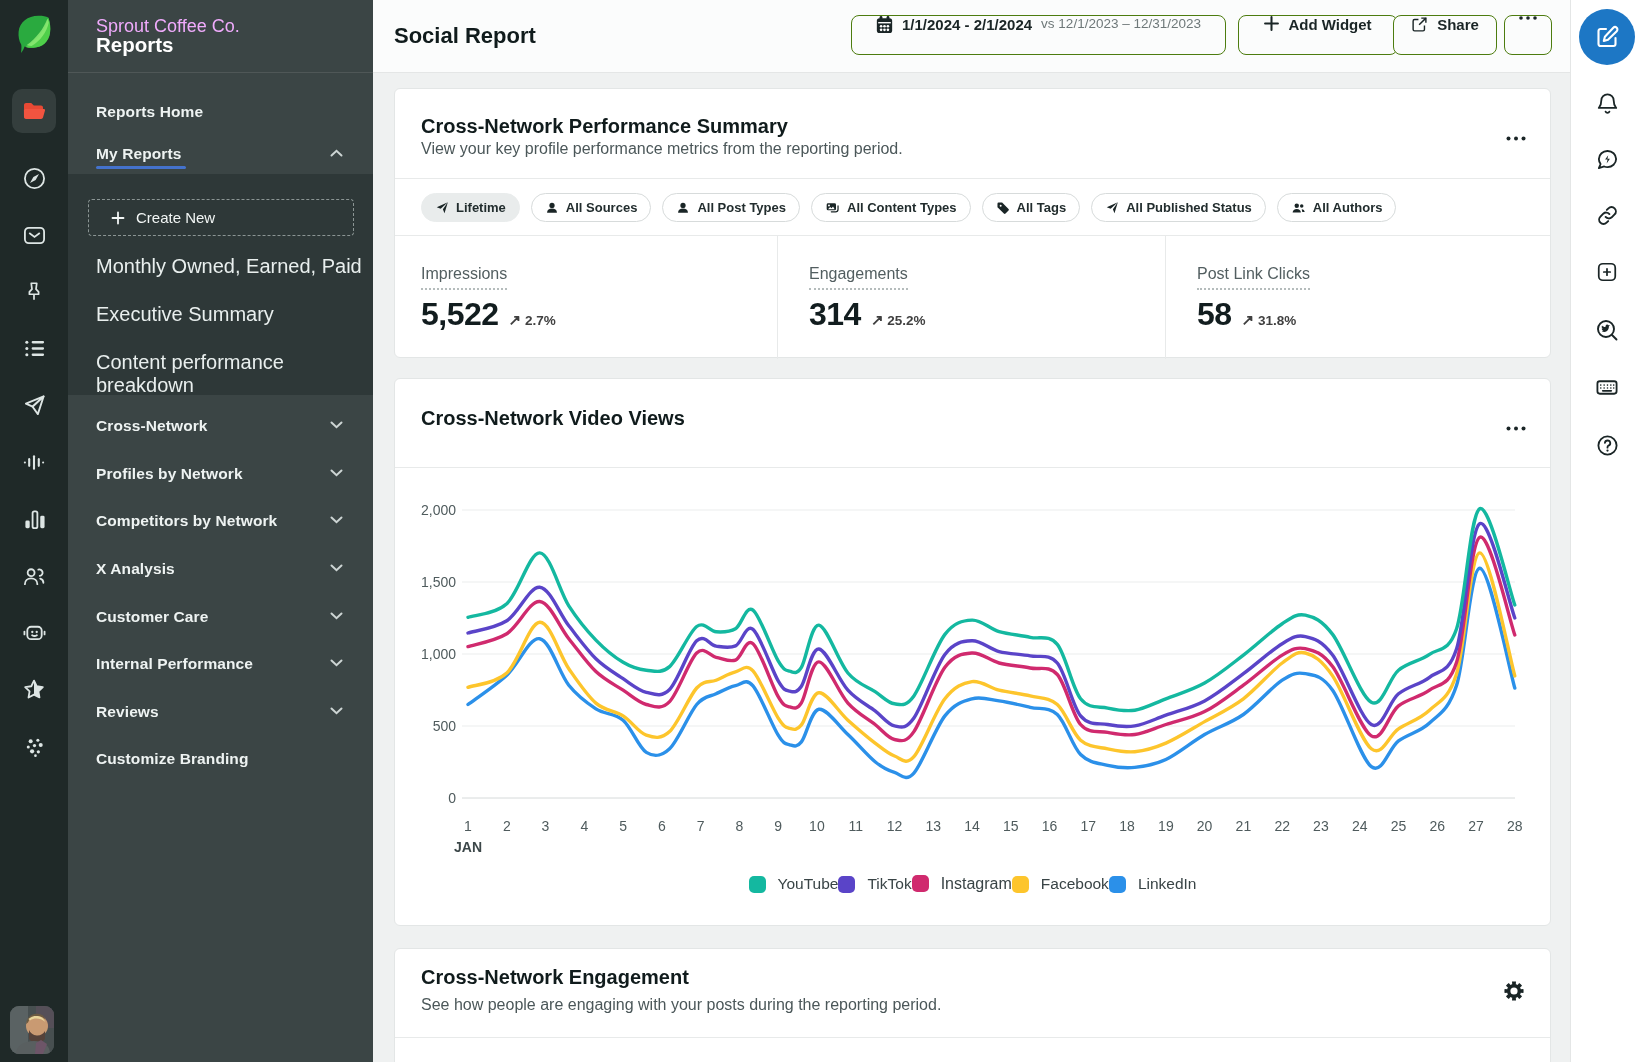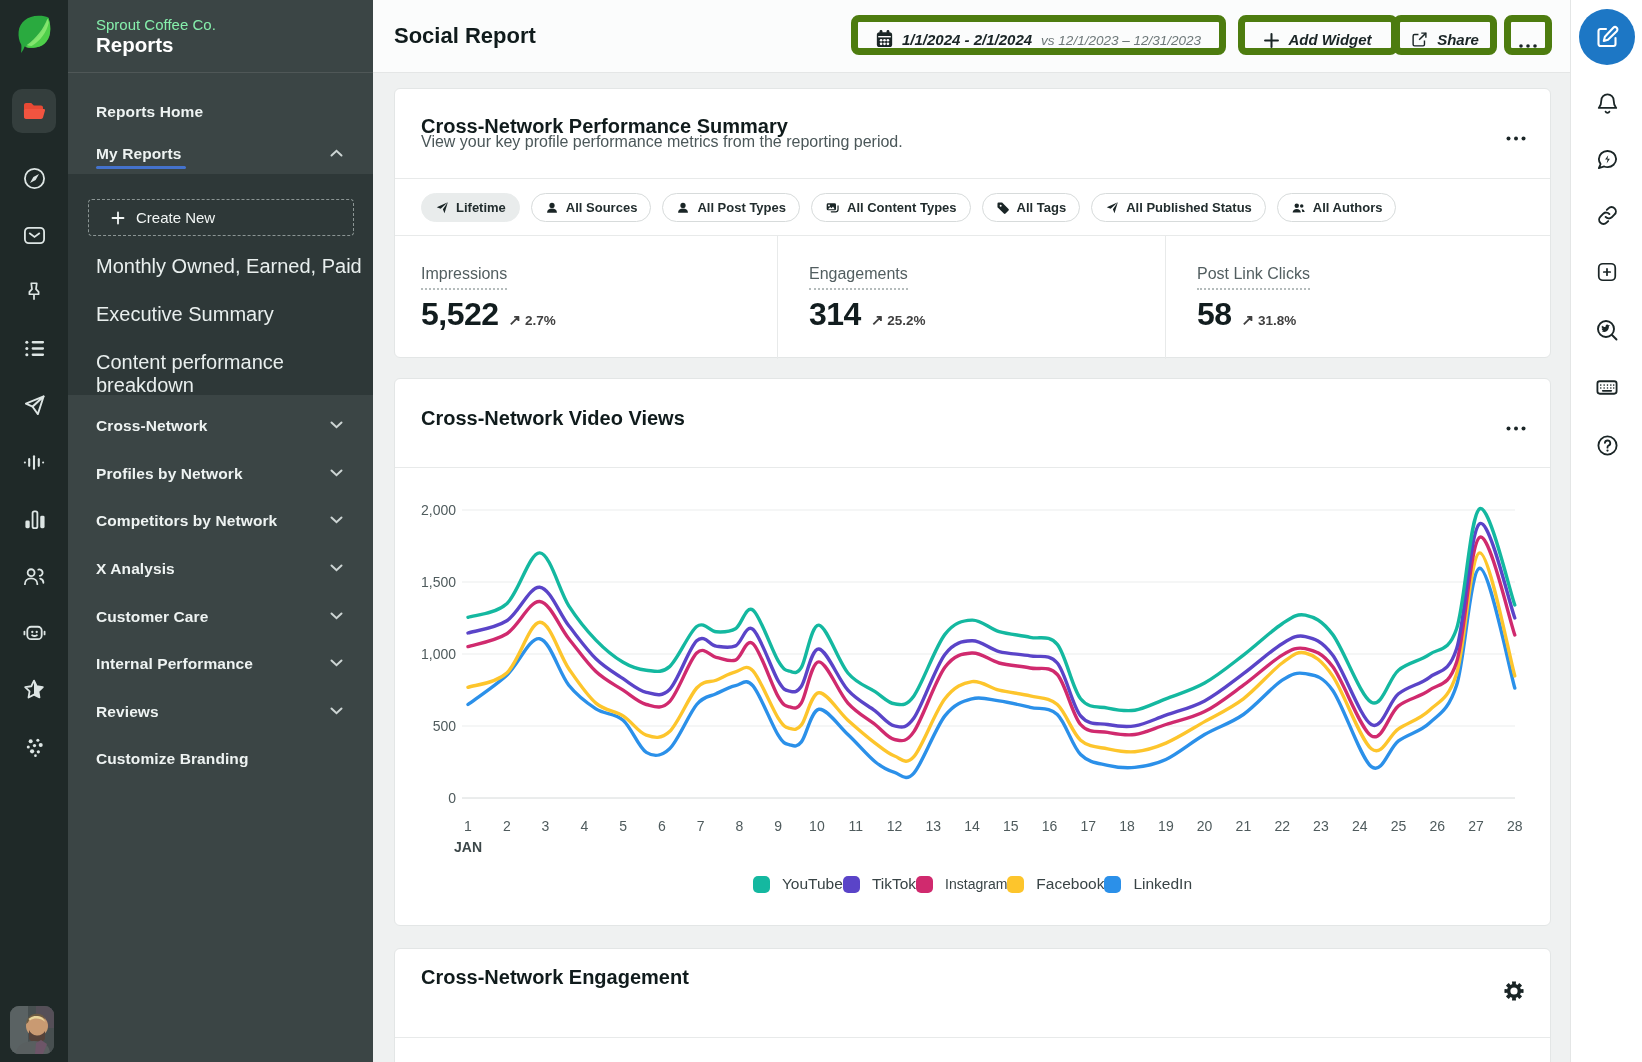--- a/index.html
+++ b/index.html
@@ -15,22 +15,22 @@
   .rricon { position:absolute; left:0; width:72px; display:flex; justify-content:center; }
   .sideitem { position:absolute; left:28px; font-size:15.5px; font-weight:700; color:#eef3f2; letter-spacing:.1px; }
   .subitem { position:absolute; left:28px; font-size:20px; font-weight:400; color:#e9efee; }
   .chev { position:absolute; right:30px; }
   .pill { display:inline-flex; align-items:center; gap:7px; height:29px; padding:0 13px; border:1px solid #d7dbdb; border-radius:15px; background:#fff; font-size:13px; font-weight:700; color:#222d2e; }
   .pill svg { flex:0 0 auto; }
   .mlabel { display:inline-block; font-size:16px; color:#525e60; padding-bottom:5px; border-bottom:2px dotted #b5bcbc; }
   .mval { font-size:32px; font-weight:700; color:#121d1f; letter-spacing:-.5px; }
   .mdelta { font-size:13.5px; font-weight:700; color:#404040; margin-left:10px; }
   .ctitle { font-size:20px; font-weight:700; color:#101b1c; }
-  .csub { font-size:16px; color:#4b5759; margin-top:0; }
-  .btn { position:absolute; top:15px; height:40px; background:#fbfcfc; border:7px solid #4d7c0f; border-radius:8px; display:flex; align-items:flex-end; justify-content:center; font-size:15px; font-weight:700; color:#1a2526;font-style:italic; }
+  .csub { font-size:16px; color:#4b5759; margin-top:7px; }
+  .btn { position:absolute; top:15px; height:40px; background:#fbfcfc; border:1px solid #4d7c0f; border-radius:8px; display:flex; align-items:flex-start; justify-content:center; font-size:15px; font-weight:700; color:#1a2526; }
 </style>
 </head>
 <body>
 <div id="rail">
   <div class="railicon" style="top:15px">
     <svg width="33" height="39" viewBox="0 0 33 39">
       <path fill="#2aaa3f" d="M3 38 C3.5 34.5 3.6 31.8 3.2 29.5 C1 26 0.2 21.5 0.6 16.8 C1.6 7 9.5 0.8 20.5 0.7 C24.5 0.65 28 1.2 30.2 2.4 C32 6.5 32.8 12.5 32 18 C30.8 26.5 24.5 32.3 15.5 32.8 C12 33 9 32.6 6.6 31.6 C5.8 34 4.6 36.4 3 38 Z"></path>
       <path fill="#4fcf4a" d="M30.2 2.4 C28 14 20 25 7.5 31.9 C10 32.8 13 33 15.5 32.8 C24.5 32.3 30.8 26.5 32 18 C32.8 12.5 32 6.5 30.2 2.4 Z"></path>
       <path fill="#8dea74" opacity=".85" d="M29.5 3.5 C25.5 14 18.5 23 8.5 30.2 L13.5 30.9 C22.5 26 28.5 17.5 30.8 7.5 Z"></path>
     </svg>
@@ -134,21 +134,21 @@
       <circle cx="27" cy="20" r="11" fill="#c99a72"></circle>
       <path d="M16 18 a11 11 0 0 1 17 -8.5 l3 4 -2 -1 a10 10 0 0 0 -16 4 Z" fill="#6b5a42"></path>
       <path d="M18.5 13 c4 -3.5 10 -4 14.5 -0.5 l2.5 3.5 c-5 -4 -11 -4.5 -15.5 -1.5 Z" fill="#e8d59a"></path>
       <path d="M19 24 a9 9 0 0 0 16 1 v8 a9 6 0 0 1 -16 0 Z" fill="#55423a"></path>
       <path d="M6 48 c0 -8 8 -13 18 -13 s16 5 16 13 Z" fill="#595f60"></path>
       <path d="M26 37 l5 -3 6 4 -4 10 h-8 Z" fill="#6d5568"></path>
     </svg>
   </div>
 </div>
 <div id="sidebar">
-  <div style="position:absolute;left:28px;top:16px;font-size:15px;color:#86efac">Sprout Coffee Co.</div>
+  <div style="position:absolute;left:28px;top:16px;font-size:18px;color:#f0abfc">Sprout Coffee Co.</div>
   <div style="position:absolute;left:28px;top:33px;font-size:20.5px;font-weight:700;color:#ffffff">Reports</div>
   <div style="position:absolute;left:0;top:72px;width:305px;height:1px;background:rgba(255,255,255,0.1)"></div>
   <div class="sideitem" style="top:103px">Reports Home</div>
   <div class="sideitem" style="top:145px">My Reports</div>
   <div style="position:absolute;left:28px;top:166px;width:90px;height:3px;background:#4472cc;border-radius:2px"></div>
   <svg class="chev" style="top:149px" width="13" height="8" viewBox="0 0 13 8" fill="none" stroke="#cdd5d4" stroke-width="2" stroke-linecap="round">
       <path d="M1.5 6.5 L6.5 1.8 L11.5 6.5"></path>
     </svg>
   <div style="position:absolute;left:0;top:174px;width:305px;height:221px;background:#2e3838"></div>
   <div style="position:absolute;left:20px;top:199px;width:266px;height:37px;border:1.5px dashed #8b9594;border-radius:4px;display:flex;align-items:center;color:#f2f6f5">
@@ -354,27 +354,28 @@
       </g>
       <path d="M73.0 325.5 C79.5 320.6 99.8 307.1 111.8 296.2 C123.7 285.2 134.4 258.0 144.7 259.7 C155.1 261.4 164.4 294.5 173.8 306.2 C183.2 317.9 191.9 323.9 200.9 329.8 C210.0 335.6 219.7 333.9 228.1 341.2 C236.5 348.5 243.6 368.6 251.3 373.4 C259.1 378.2 266.2 377.8 274.6 369.8 C283.0 361.8 294.0 334.7 301.7 325.5 C309.5 316.3 314.7 317.9 321.1 314.8 C327.6 311.6 334.4 307.9 340.5 306.6 C346.7 305.3 350.9 298.6 358.0 306.9 C365.1 315.2 377.0 346.4 383.2 356.2 C389.3 366.0 390.9 364.7 394.8 365.8 C398.7 366.9 401.6 368.9 406.4 362.9 C411.3 357.0 416.1 331.6 423.9 330.3 C431.6 329.1 443.6 346.8 452.9 355.5 C462.3 364.2 472.3 376.4 480.1 382.7 C487.8 389.0 493.0 391.5 499.5 393.4 C505.9 395.3 510.5 403.5 518.9 394.1 C527.3 384.7 540.2 349.3 549.9 336.9 C559.6 324.5 568.0 322.3 577.0 319.8 C586.1 317.3 594.5 320.5 604.1 321.9 C613.8 323.3 625.5 326.1 635.2 328.3 C644.9 330.6 653.9 327.6 662.3 335.5 C670.7 343.4 677.2 367.1 685.6 375.5 C694.0 384.0 703.7 384.1 712.7 386.3 C721.8 388.4 730.2 389.4 739.8 388.4 C749.5 387.4 759.2 386.0 770.9 380.5 C782.5 375.1 796.7 363.0 809.6 355.5 C822.6 348.0 835.5 344.5 848.4 335.5 C861.3 326.4 876.8 308.0 887.2 301.2 C897.5 294.4 902.0 293.1 910.4 294.7 C918.8 296.4 926.6 295.7 937.6 311.2 C948.6 326.7 965.4 379.2 976.3 387.7 C987.3 396.1 993.8 369.2 1003.5 361.9 C1013.2 354.7 1024.8 353.4 1034.5 344.1 C1044.2 334.8 1053.2 332.0 1061.6 306.2 C1070.0 280.4 1075.2 188.9 1084.9 189.3 C1094.6 189.8 1114.0 289.1 1119.8 309.0" fill="none" stroke="#2b90e9" stroke-width="3.4" stroke-linecap="round" stroke-linejoin="round"></path>
 <path d="M73.0 308.3 C79.5 305.9 99.8 304.9 111.8 294.0 C123.7 283.2 134.4 244.0 144.7 243.3 C155.1 242.5 164.4 276.3 173.8 289.7 C183.2 303.2 191.9 316.2 200.9 324.1 C210.0 331.9 219.7 331.6 228.1 336.9 C236.5 342.3 243.6 353.6 251.3 356.2 C259.1 358.8 266.2 360.5 274.6 352.6 C283.0 344.8 294.0 317.6 301.7 309.0 C309.5 300.5 314.7 303.9 321.1 301.2 C327.6 298.5 334.4 294.4 340.5 292.9 C346.7 291.3 350.9 284.2 358.0 291.9 C365.1 299.6 377.0 329.5 383.2 339.1 C389.3 348.6 390.9 348.2 394.8 349.4 C398.7 350.5 401.6 351.9 406.4 345.9 C411.3 340.0 416.1 314.5 423.9 313.8 C431.6 313.0 443.6 332.8 452.9 341.2 C462.3 349.6 472.3 358.1 480.1 364.1 C487.8 370.0 493.0 374.7 499.5 377.0 C505.9 379.2 510.5 387.2 518.9 377.7 C527.3 368.1 540.2 332.3 549.9 319.8 C559.6 307.2 568.0 304.0 577.0 302.6 C586.1 301.2 594.5 308.8 604.1 311.2 C613.8 313.6 625.5 314.5 635.2 316.9 C644.9 319.3 653.9 318.1 662.3 325.5 C670.7 332.9 677.2 353.8 685.6 361.2 C694.0 368.6 703.7 367.9 712.7 369.8 C721.8 371.7 730.2 373.6 739.8 372.7 C749.5 371.7 759.2 369.1 770.9 364.1 C782.5 359.1 796.7 350.0 809.6 342.6 C822.6 335.3 835.5 329.5 848.4 319.8 C861.3 310.0 876.8 291.6 887.2 284.0 C897.5 276.4 902.0 271.9 910.4 274.0 C918.8 276.1 926.6 280.9 937.6 296.9 C948.6 312.8 965.4 361.0 976.3 369.8 C987.3 378.6 993.8 356.2 1003.5 349.8 C1013.2 343.4 1024.8 340.4 1034.5 331.2 C1044.2 322.0 1053.2 321.0 1061.6 294.7 C1070.0 268.5 1075.2 173.5 1084.9 173.9 C1094.6 174.3 1114.0 276.4 1119.8 296.9" fill="none" stroke="#fdc52c" stroke-width="3.4" stroke-linecap="round" stroke-linejoin="round"></path>
 <path d="M73.0 267.6 C79.5 265.4 99.8 262.2 111.8 254.7 C123.7 247.2 134.4 221.7 144.7 222.5 C155.1 223.4 164.4 248.0 173.8 259.7 C183.2 271.4 191.9 284.0 200.9 292.6 C210.0 301.2 219.7 305.7 228.1 311.2 C236.5 316.7 243.6 323.6 251.3 325.5 C259.1 327.4 266.2 331.2 274.6 322.6 C283.0 314.0 294.0 281.4 301.7 274.0 C309.5 266.6 314.7 277.1 321.1 278.3 C327.6 279.5 334.4 283.4 340.5 281.1 C346.7 278.9 350.9 258.6 358.0 264.7 C365.1 270.8 377.0 307.1 383.2 317.6 C389.3 328.1 390.9 326.9 394.8 327.9 C398.7 328.9 401.6 331.3 406.4 323.8 C411.3 316.3 416.1 282.8 423.9 282.9 C431.6 282.9 443.6 313.6 452.9 324.1 C462.3 334.5 472.3 339.4 480.1 345.5 C487.8 351.6 493.0 359.3 499.5 360.5 C505.9 361.7 510.5 364.7 518.9 352.6 C527.3 340.6 540.2 301.4 549.9 288.3 C559.6 275.2 568.0 274.7 577.0 274.0 C586.1 273.3 594.5 281.5 604.1 284.0 C613.8 286.5 625.5 287.1 635.2 289.0 C644.9 290.9 653.9 286.0 662.3 295.5 C670.7 304.9 677.2 335.8 685.6 345.5 C694.0 355.2 703.7 351.7 712.7 353.4 C721.8 355.0 730.2 356.8 739.8 355.5 C749.5 354.2 759.2 349.3 770.9 345.5 C782.5 341.7 796.7 339.2 809.6 332.6 C822.6 326.1 835.5 315.6 848.4 306.2 C861.3 296.8 876.8 282.2 887.2 276.1 C897.5 270.1 902.0 267.8 910.4 269.7 C918.8 271.6 926.6 273.0 937.6 287.6 C948.6 302.1 965.4 350.4 976.3 356.9 C987.3 363.5 993.8 334.5 1003.5 326.9 C1013.2 319.3 1024.8 318.4 1034.5 311.2 C1044.2 303.9 1053.2 308.8 1061.6 283.3 C1070.0 257.8 1075.2 162.7 1084.9 158.2 C1094.6 153.6 1114.0 239.7 1119.8 256.0" fill="none" stroke="#d02a6e" stroke-width="3.4" stroke-linecap="round" stroke-linejoin="round"></path>
 <path d="M73.0 254.0 C79.5 252.0 99.8 249.5 111.8 241.8 C123.7 234.2 134.4 207.4 144.7 208.2 C155.1 209.1 164.4 234.9 173.8 246.8 C183.2 258.7 191.9 270.9 200.9 279.7 C210.0 288.5 219.7 294.1 228.1 299.7 C236.5 305.3 243.6 311.5 251.3 313.3 C259.1 315.1 266.2 319.0 274.6 310.5 C283.0 301.9 294.0 269.1 301.7 261.8 C309.5 254.6 314.7 266.3 321.1 267.1 C327.6 268.0 334.4 269.6 340.5 266.9 C346.7 264.1 350.9 244.6 358.0 250.4 C365.1 256.2 377.0 291.6 383.2 301.9 C389.3 312.2 390.9 311.3 394.8 312.2 C398.7 313.1 401.6 314.2 406.4 307.2 C411.3 300.1 416.1 269.3 423.9 270.0 C431.6 270.7 443.6 300.9 452.9 311.2 C462.3 321.5 472.3 326.0 480.1 331.9 C487.8 337.9 493.0 345.7 499.5 346.9 C505.9 348.1 510.5 351.0 518.9 339.1 C527.3 327.1 540.2 288.3 549.9 275.4 C559.6 262.6 568.0 262.3 577.0 261.8 C586.1 261.4 594.5 270.1 604.1 272.6 C613.8 275.1 625.5 275.0 635.2 276.9 C644.9 278.8 653.9 274.0 662.3 284.0 C670.7 294.0 677.2 326.7 685.6 336.9 C694.0 347.2 703.7 343.8 712.7 345.5 C721.8 347.2 730.2 348.5 739.8 346.9 C749.5 345.4 759.2 340.4 770.9 336.2 C782.5 332.0 796.7 328.8 809.6 321.9 C822.6 315.0 835.5 304.3 848.4 294.7 C861.3 285.2 876.8 270.9 887.2 264.7 C897.5 258.5 902.0 255.6 910.4 257.6 C918.8 259.5 926.6 261.5 937.6 276.1 C948.6 290.8 965.4 339.1 976.3 345.5 C987.3 351.9 993.8 322.6 1003.5 314.8 C1013.2 306.9 1024.8 305.8 1034.5 298.3 C1044.2 290.8 1053.2 295.3 1061.6 269.7 C1070.0 244.1 1075.2 149.7 1084.9 144.6 C1094.6 139.5 1114.0 223.2 1119.8 239.0" fill="none" stroke="#5a44c8" stroke-width="3.4" stroke-linecap="round" stroke-linejoin="round"></path>
 <path d="M73.0 238.3 C79.5 236.0 99.8 235.4 111.8 224.7 C123.7 213.9 134.4 173.5 144.7 173.9 C155.1 174.3 164.4 212.3 173.8 226.8 C183.2 241.3 191.9 251.7 200.9 261.1 C210.0 270.5 219.7 278.3 228.1 283.3 C236.5 288.3 243.6 290.4 251.3 291.2 C259.1 291.9 266.2 294.9 274.6 287.6 C283.0 280.3 294.0 253.3 301.7 247.5 C309.5 241.8 314.7 252.5 321.1 252.8 C327.6 253.2 334.4 253.3 340.5 249.7 C346.7 246.1 350.9 225.7 358.0 231.1 C365.1 236.5 377.0 271.7 383.2 281.9 C389.3 292.0 390.9 291.1 394.8 292.2 C398.7 293.2 401.6 296.0 406.4 288.3 C411.3 280.6 416.1 245.2 423.9 246.1 C431.6 247.1 443.6 282.9 452.9 294.0 C462.3 305.1 472.3 307.5 480.1 312.6 C487.8 317.7 493.0 324.1 499.5 324.8 C505.9 325.5 510.5 328.5 518.9 316.9 C527.3 305.3 540.2 268.0 549.9 255.4 C559.6 242.8 568.0 241.6 577.0 241.1 C586.1 240.6 594.5 249.7 604.1 252.6 C613.8 255.4 625.5 256.1 635.2 258.3 C644.9 260.4 653.9 255.2 662.3 265.4 C670.7 275.7 677.2 309.2 685.6 319.8 C694.0 330.4 703.7 327.1 712.7 329.1 C721.8 331.0 730.2 332.7 739.8 331.2 C749.5 329.7 759.2 324.3 770.9 319.8 C782.5 315.2 796.7 311.3 809.6 304.0 C822.6 296.8 835.5 286.0 848.4 276.1 C861.3 266.3 876.8 251.4 887.2 244.7 C897.5 238.0 902.0 234.3 910.4 236.1 C918.8 237.9 926.6 240.9 937.6 255.4 C948.6 269.9 965.4 317.4 976.3 323.3 C987.3 329.3 993.8 299.1 1003.5 291.2 C1013.2 283.2 1024.8 282.3 1034.5 275.4 C1044.2 268.5 1053.2 274.0 1061.6 249.7 C1070.0 225.4 1075.2 133.5 1084.9 129.6 C1094.6 125.6 1114.0 209.9 1119.8 226.0" fill="none" stroke="#14b8a0" stroke-width="3.4" stroke-linecap="round" stroke-linejoin="round"></path>
     </svg>
     <div style="position:absolute;left:0;top:496px;width:100%;display:flex;justify-content:center;align-items:center">
       <span style="display:flex;align-items:center;gap:12px;font-size:15.5px;color:#394446"><span style="width:17px;height:17px;border-radius:5px;background:#14b8a0"></span>YouTube</span>
       <span style="display:flex;align-items:center;gap:12px;font-size:15.5px;color:#394446"><span style="width:17px;height:17px;border-radius:5px;background:#5a44c8"></span>TikTok</span>
-      <span style="display:flex;align-items:center;gap:12px;font-size:14px;color:#394446"><span style="width:17px;height:17px;border-radius:5px;background:#d02a6e"></span>Instagram</span>
+      <span style="display:flex;gap:12px;font-size:16px;color:#394446"><span style="width:17px;height:17px;border-radius:5px;background:#d02a6e"></span>Instagram</span>
       <span style="display:flex;align-items:center;gap:12px;font-size:15.5px;color:#394446"><span style="width:17px;height:17px;border-radius:5px;background:#fdc52c"></span>Facebook</span>
       <span style="display:flex;align-items:center;gap:12px;font-size:15.5px;color:#394446"><span style="width:17px;height:17px;border-radius:5px;background:#2b90e9"></span>LinkedIn</span>
     </div>
   </div>
   <div class="card" style="top:948px;height:180px">
     <div style="position:absolute;left:26px;top:17px" class="ctitle">Cross-Network Engagement</div>
+    <div style="position:absolute;left:26px;top:40px" class="csub">See how people are engaging with your posts during the reporting period.</div>
     <div style="position:absolute;right:26px;top:32px">
       <svg width="20" height="20" viewBox="0 0 20 20">
           <path fill="#1a2526" fill-rule="evenodd" d="M19.39 8.00 A9.6 9.6 0 0 1 19.39 12.00 L16.76 11.80 A7.0 7.0 0 0 1 16.06 13.51 L18.05 15.22 A9.6 9.6 0 0 1 15.22 18.05 L13.51 16.06 A7.0 7.0 0 0 1 11.80 16.76 L12.00 19.39 A9.6 9.6 0 0 1 8.00 19.39 L8.20 16.76 A7.0 7.0 0 0 1 6.49 16.06 L4.78 18.05 A9.6 9.6 0 0 1 1.95 15.22 L3.94 13.51 A7.0 7.0 0 0 1 3.24 11.80 L0.61 12.00 A9.6 9.6 0 0 1 0.61 8.00 L3.24 8.20 A7.0 7.0 0 0 1 3.94 6.49 L1.95 4.78 A9.6 9.6 0 0 1 4.78 1.95 L6.49 3.94 A7.0 7.0 0 0 1 8.20 3.24 L8.00 0.61 A9.6 9.6 0 0 1 12.00 0.61 L11.80 3.24 A7.0 7.0 0 0 1 13.51 3.94 L15.22 1.95 A9.6 9.6 0 0 1 18.05 4.78 L16.06 6.49 A7.0 7.0 0 0 1 16.76 8.20 Z M13.60 10.00 A3.6 3.6 0 1 0 6.40 10.00 A3.6 3.6 0 1 0 13.60 10.00 Z"></path>
         </svg>
     </div>
     <div style="position:absolute;left:0;top:88px;width:100%;height:1px;background:#e8eaea"></div>
   </div>
 </div>
 <div id="rightrail">
   <div style="position:absolute;left:8px;top:9px;width:56px;height:56px;border-radius:50%;background:#1d77c5;display:flex;align-items:center;justify-content:center">

